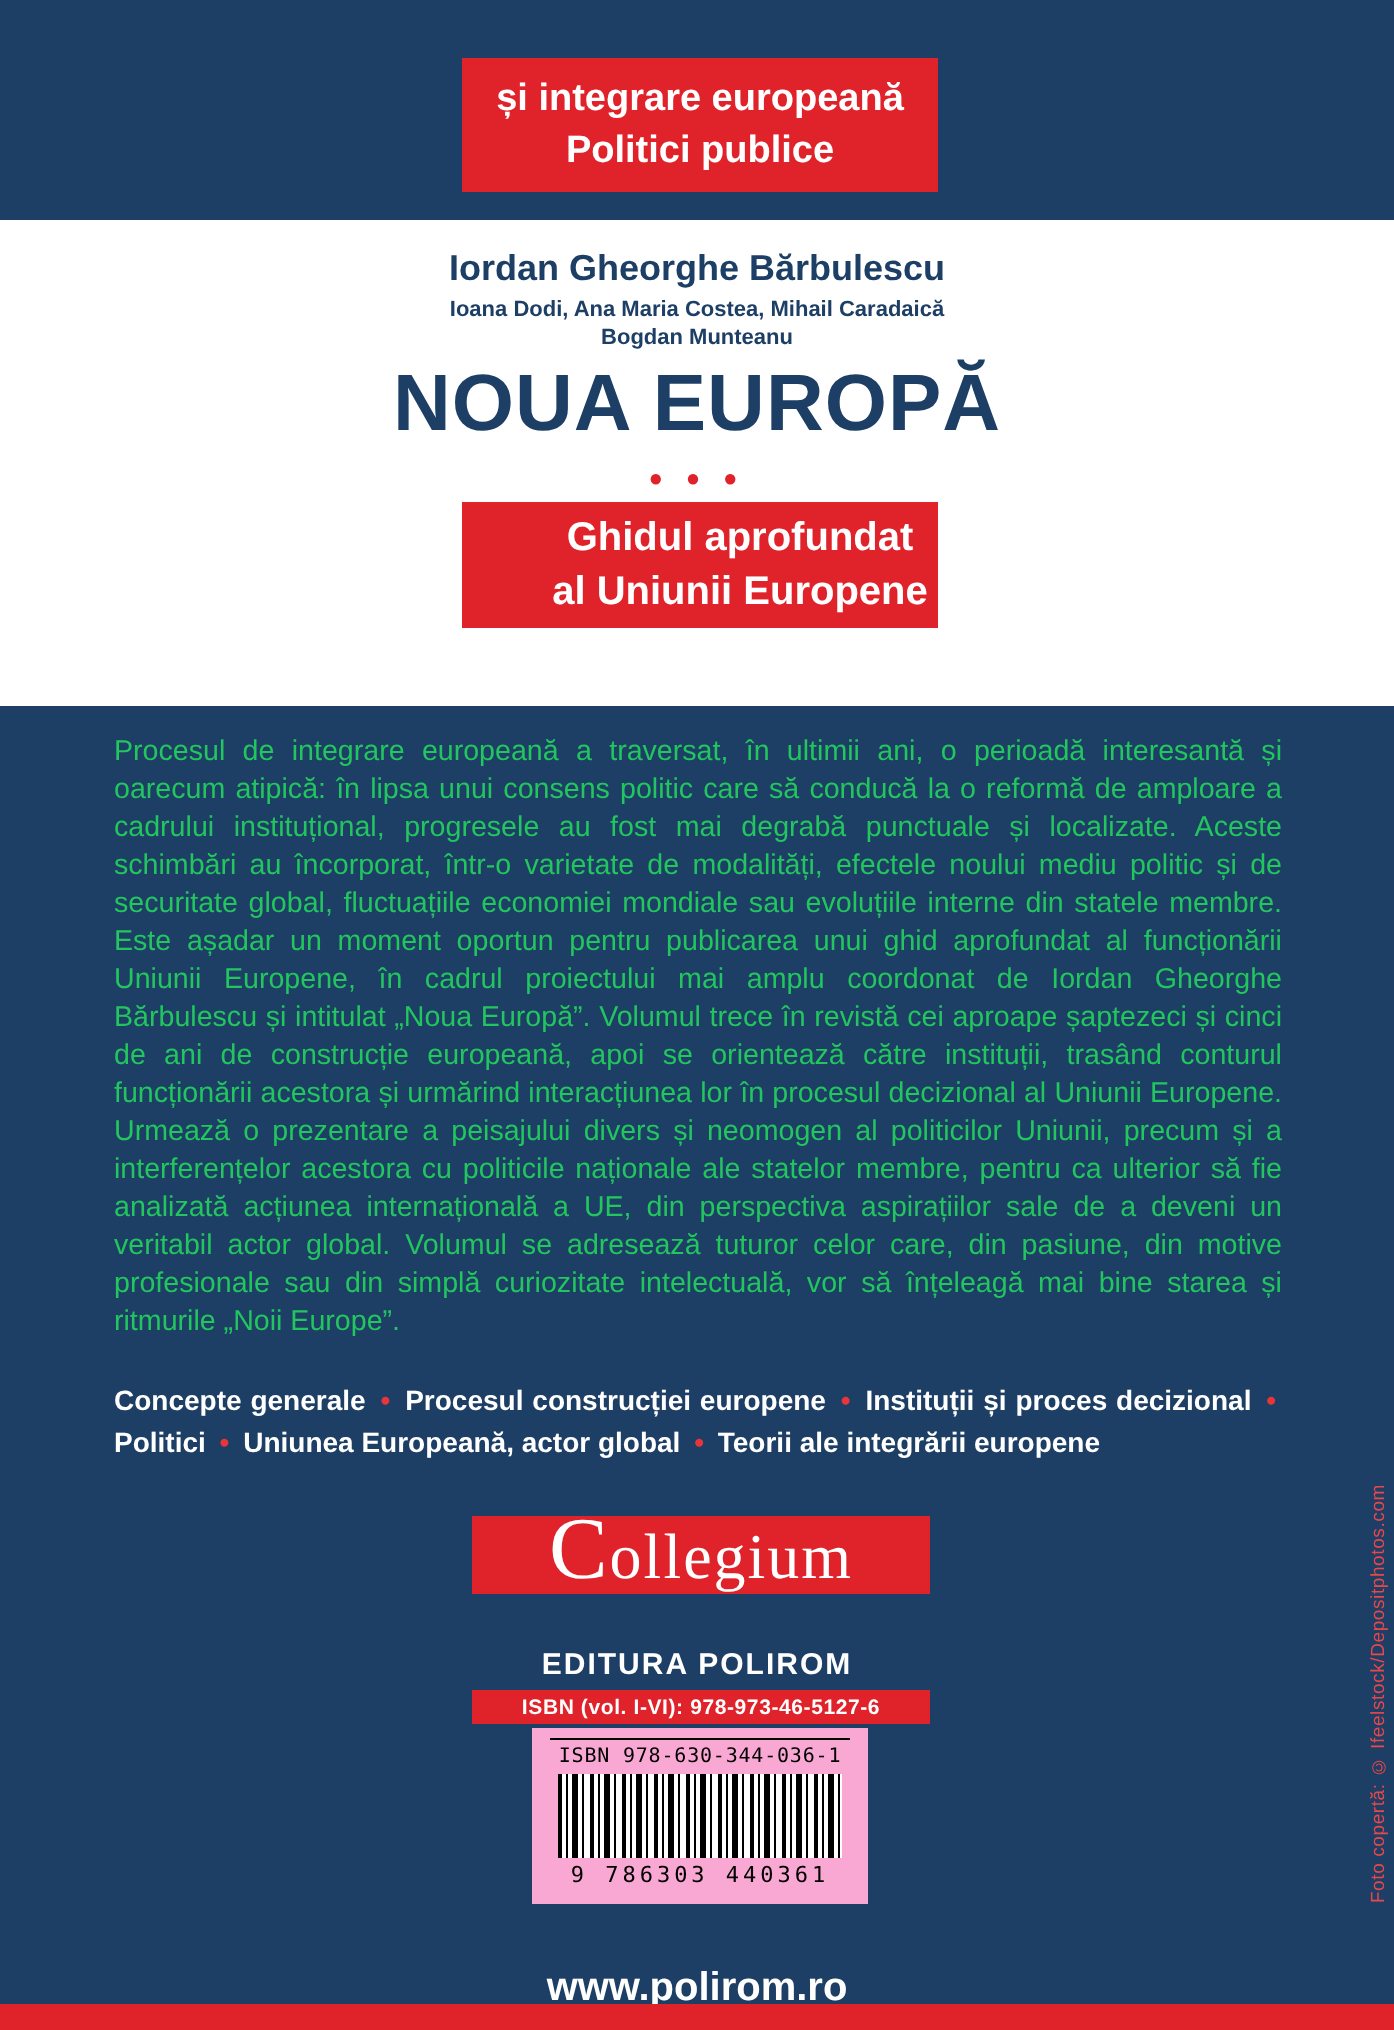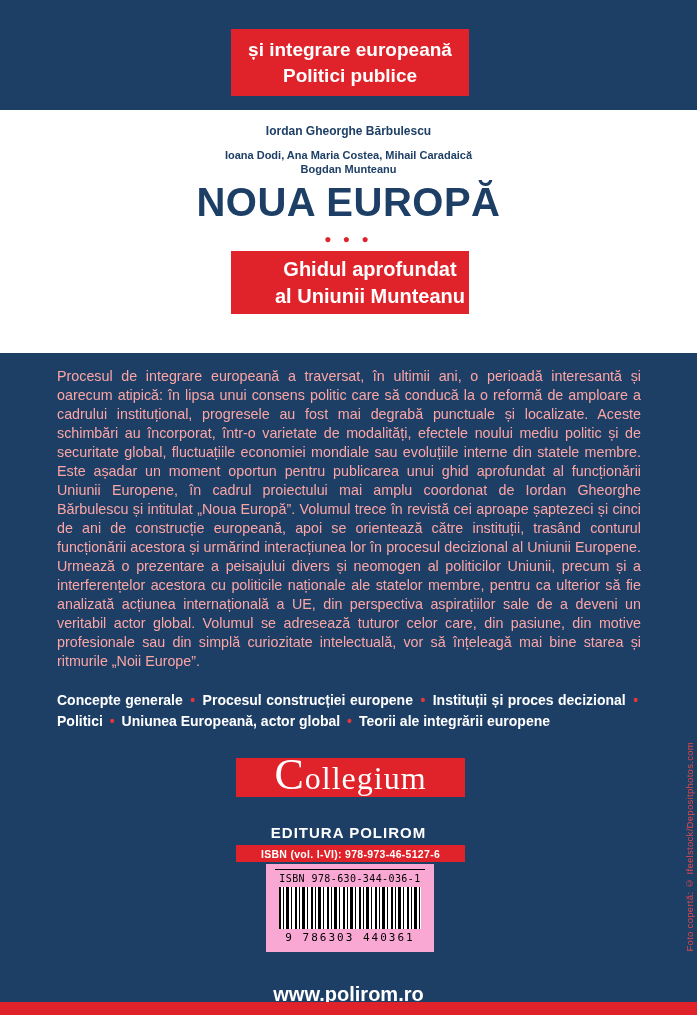--- a/index.html
+++ b/index.html
@@ -31,21 +31,21 @@
   
   .title-panel {
     position: absolute;
     left: 0; top: 110px;
     width: 697px; height: 243px;
     background: #ffffff;
     color: #1d3f66;
   }
   .author-name {
     position: absolute; top: 14px; left: 0; width: 100%;
-    text-align: center; font-size: 12px; font-weight: 700;
+    text-align: center; font-size: 18px; font-weight: 700;
   }
   .contrib-1 { position: absolute; top: 39px; left: 0; width: 100%;
     text-align: center; font-size: 11px; font-weight: 700; }
   .contrib-2 { position: absolute; top: 53px; left: 0; width: 100%;
     text-align: center; font-size: 11px; font-weight: 700; }
   .book-title {
     position: absolute; top: 70px; left: 0; width: 100%;
     text-align: center; font-size: 40px; font-weight: 800;
     letter-spacing: 0.5px; color: #1d3f66;
   }
@@ -62,21 +62,21 @@
     align-items: center; justify-content: center;
     font-size: 20px; font-weight: 700; line-height: 27px;
     text-align: center;
     padding-left: 40px;
   }
 
   
   .description {
     position: absolute;
     left: 57px; top: 367px; width: 584px;
-    color: #fca5a5;
+    color: #22c55e;
     font-size: 14.3px; line-height: 19px;
     text-align: justify;
   }
 
   
   .keywords {
     position: absolute;
     left: 57px; top: 690px; width: 584px;
     color: #ffffff;
     font-size: 14px; font-weight: 700; line-height: 21px;
@@ -177,21 +177,21 @@
   </div>
 
   <div class="title-panel">
     <div class="author-name">Iordan Gheorghe Bărbulescu</div>
     <div class="contrib-1">Ioana Dodi, Ana Maria Costea, Mihail Caradaică</div>
     <div class="contrib-2">Bogdan Munteanu</div>
     <div class="book-title">NOUA EUROPĂ</div>
     <div class="title-dots">● ● ●</div>
     <div class="subtitle-banner">
       <span>Ghidul aprofundat</span>
-      <span>al Uniunii Munteanu</span>
+      <span>al Uniunii Europene</span>
     </div>
   </div>
 
   <div class="description">Procesul de integrare europeană a traversat, în ultimii ani, o perioadă interesantă și oarecum atipică: în lipsa unui consens politic care să conducă la o reformă de amploare a cadrului instituțional, progresele au fost mai degrabă punctuale și localizate. Aceste schimbări au încorporat, într-o varietate de modalități, efectele noului mediu politic și de securitate global, fluctuațiile economiei mondiale sau evoluțiile interne din statele membre. Este așadar un moment oportun pentru publicarea unui ghid aprofundat al funcționării Uniunii Europene, în cadrul proiectului mai amplu coordonat de Iordan Gheorghe Bărbulescu și intitulat „Noua Europă”. Volumul trece în revistă cei aproape șaptezeci și cinci de ani de construcție europeană, apoi se orientează către instituții, trasând conturul funcționării acestora și urmărind interacțiunea lor în procesul decizional al Uniunii Europene. Urmează o prezentare a peisajului divers și neomogen al politicilor Uniunii, precum și a interferențelor acestora cu politicile naționale ale statelor membre, pentru ca ulterior să fie analizată acțiunea internațională a UE, din perspectiva aspirațiilor sale de a deveni un veritabil actor global. Volumul se adresează tuturor celor care, din pasiune, din motive profesionale sau din simplă curiozitate intelectuală, vor să înțeleagă mai bine starea și ritmurile „Noii Europe”.</div>
 
   <div class="keywords">
     <span>Concepte generale</span>
     <span class="kw-sep">•</span>
     <span>Procesul construcției europene</span>
     <span class="kw-sep">•</span>

